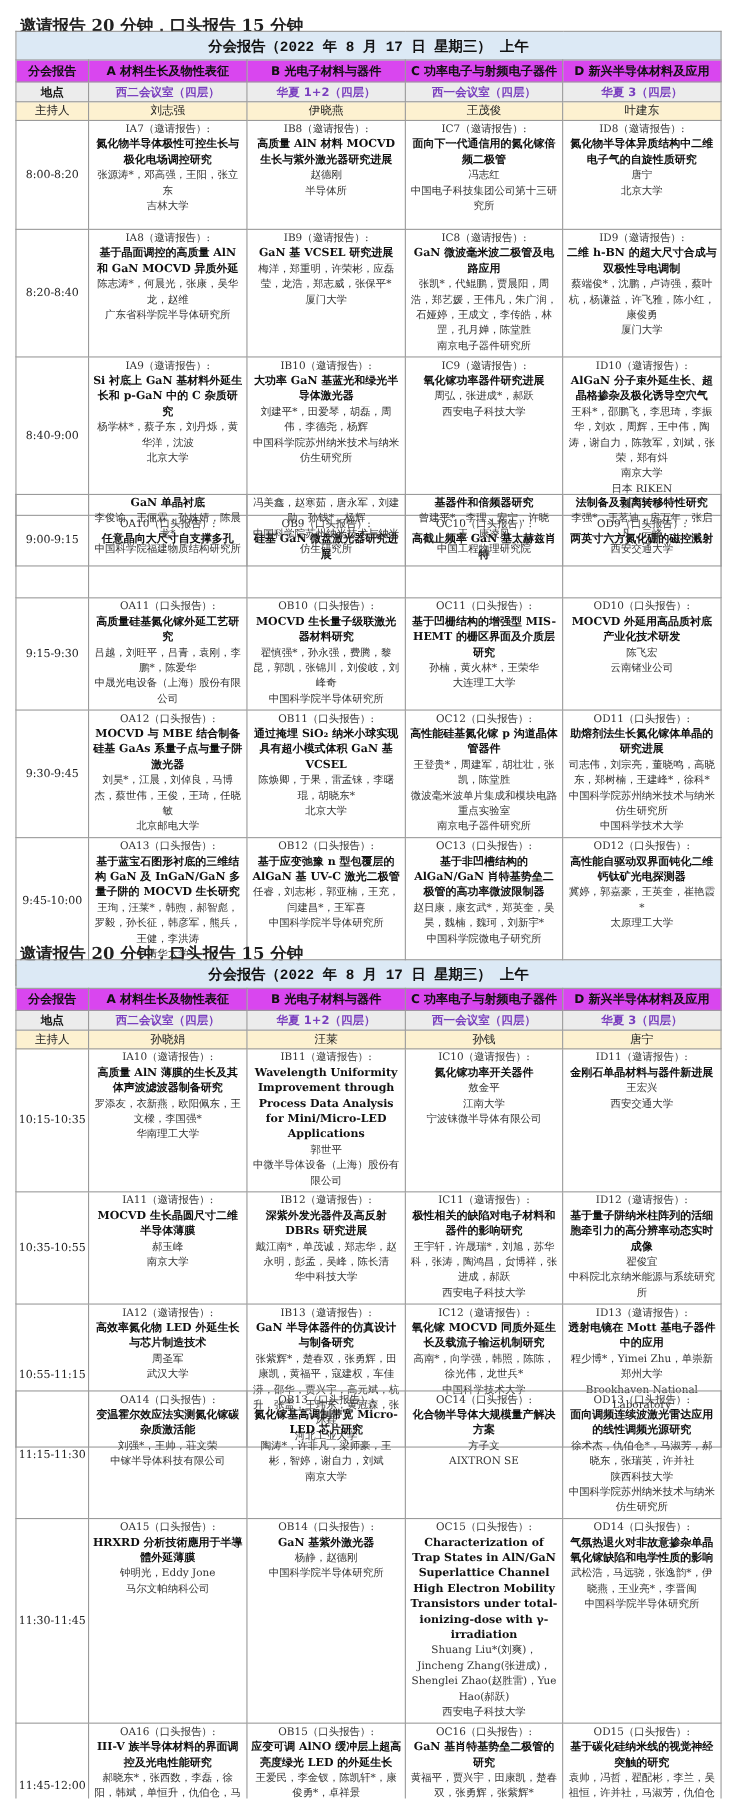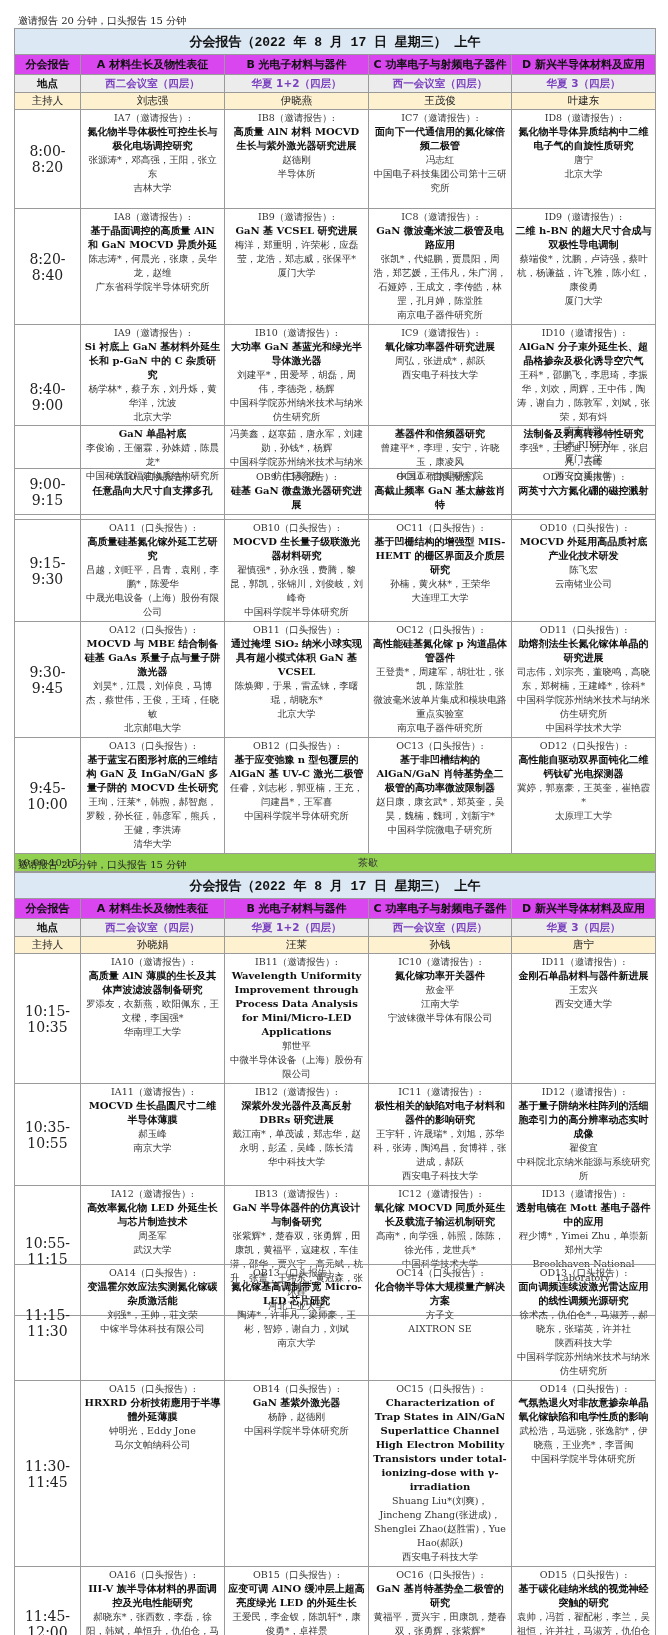--- a/index.html
+++ b/index.html
@@ -1,25 +1,25 @@
 <!DOCTYPE html>
 <html><head>
 <meta charset="utf-8">
 <style>
   * { box-sizing: border-box; margin: 0; padding: 0; }
   body { width: 668px; height: 1635px; background: #ffffff; font-family: "DejaVu Serif", "Liberation Serif", serif; color: #222; position: relative; overflow: hidden; }
-  .note { position: absolute; left: 18px; font-size: 10px; font-weight: normal; color: #222; }
+  .note { position: absolute; left: 18px; font-size: 15px; font-weight: bold; color: #222; }
   .tbl { position: absolute; left: 14px; width: 641px; border-collapse: collapse; table-layout: fixed; }
   .tbl td { border: 1px solid #9a9a9a; text-align: center; vertical-align: middle; }
   .title-row td { background: #dce9f5; height: 26px; font-family: Liberation Mono, monospace; font-weight: bold; font-size: 13px; color: #111; }
   .track-row td { background: #d946ef; height: 20px; font-family: "DejaVu Sans", "Liberation Sans", sans-serif; font-weight: bold; font-size: 11px; color: #111; }
   .loc-row td { background: #ececec; height: 18px; font-family: "DejaVu Sans", "Liberation Sans", sans-serif; font-weight: bold; font-size: 10.5px; color: #7a3fbf; }
   .loc-row td.lbl { color: #111; }
   .chair-row td { background: #fdf1d0; height: 17px; font-size: 10.5px; color: #222; font-family: "DejaVu Sans", "Liberation Sans", sans-serif; }
-  .time { font-size: 14px; color: #222; }
+  .time { font-size: 10px; color: #222; }
   .talk { vertical-align: top !important; text-align: center; font-size: 9.5px; line-height: 14px; padding: 1px 3px 2px 3px; color: #333; }
   .talk .code { text-align: center; display: block; color: #333; }
   .talk .ttl { display: block; font-weight: bold; color: #111; font-size: 10px; }
   .talk .auth { display: block; }
   .talk .aff { display: block; }
   .break-row td { background: #92d050; height: 18px; font-size: 10px; color: #333; }
 </style>
 </head>
 <body>
 
@@ -158,21 +158,21 @@
           <span class="ttl">高截止频率 GaN 基太赫兹肖特</span>
         </td>
     <td class="talk">
           <span class="code">OD9（口头报告）:</span>
           <span class="ttl">两英寸六方氮化硼的磁控溅射</span>
         </td>
   </tr>
 </tbody>
   </table>
 
-<table class="tbl" style="top:425px;">
+<table class="tbl" style="top:449px;">
   <colgroup>
       <col style="width:66px">
       <col style="width:144px">
       <col style="width:144px">
       <col style="width:143px">
       <col style="width:144px">
     </colgroup>
   <tbody>
       <tr style="height:94px;">
     <td></td>

